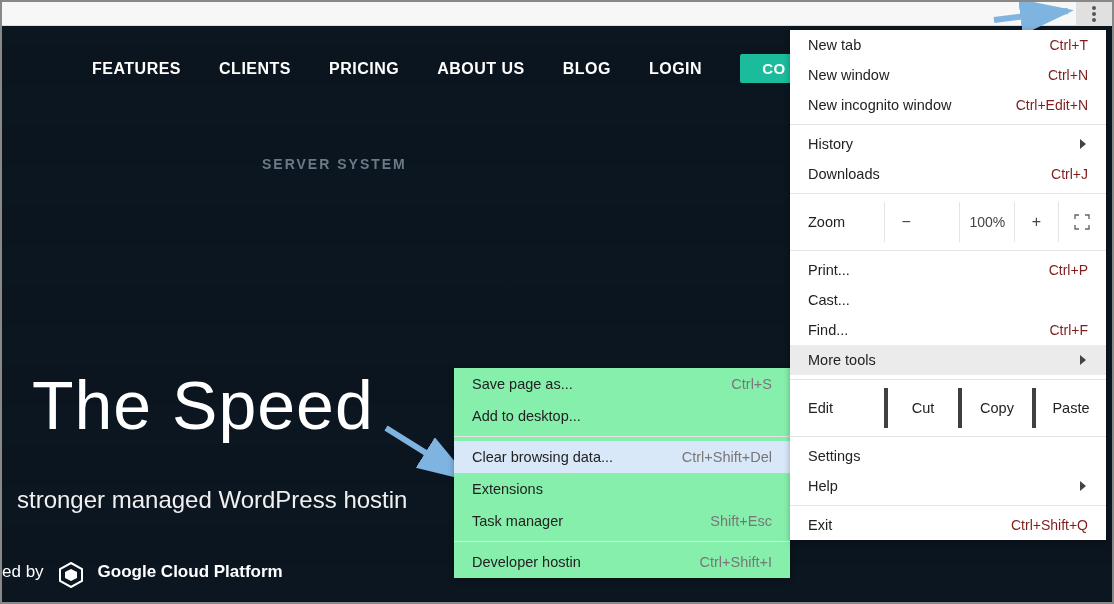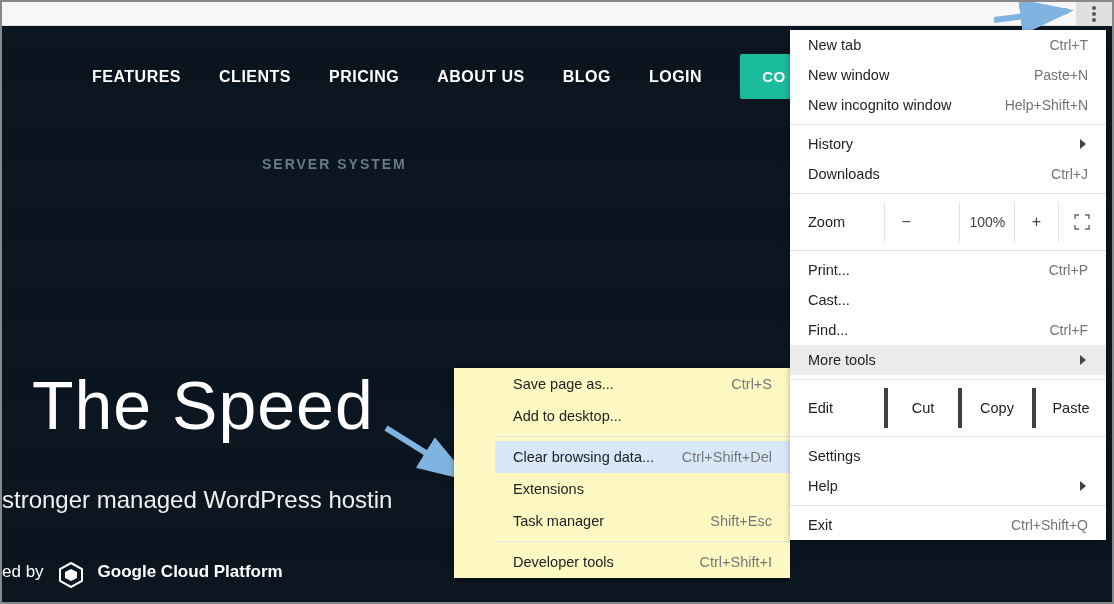--- a/index.html
+++ b/index.html
@@ -62,41 +62,42 @@
     gap: 38px;
     padding: 28px 0 0 90px;
     align-items: center;
     font-size: 16px;
     font-weight: 700;
     letter-spacing: .5px;
   }
   .navbar a { color:#fff; text-decoration:none; cursor:pointer; }
   .contact-btn {
     background:#1abc9c;
-    padding:14px 22px;
+    padding:6px 22px;
     color:#fff;
     font-weight:700;
     font-size:15px;
     border-radius:2px;
     cursor:pointer;
   }
   .hero-title {
     position:absolute;
     left:20px; top:340px;
     font-size:68px;
     font-weight:300;
     color:#fff;
     letter-spacing:1px;
     margin-left:10px;
   }
   .hero-sub {
     position:absolute;
     left:0; top:460px;
     font-size:24px;
     color:#f0f0f0;
+    padding-left:15px;
   }
   .powered {
     position:absolute;
     left:0; top:536px;
     display:flex;
     align-items:flex-start;
     gap:14px;
     font-size:17px;
     color:#fff;
   }
@@ -120,21 +121,21 @@
   }
   .mi {
     display:flex;
     align-items:center;
     justify-content:space-between;
     padding:7px 18px;
     cursor:default;
     position:relative;
   }
   .mi.hover, .mi:hover { background:#ebebeb; }
-  .mi .sc { color:#737373; font-size:14px; }
+  .mi .sc { color:#7f1d1d; font-size:14px; }
   .mi .chev {
     width:10px;height:10px;
     color:#444;
   }
   .sep { height:1px;background:#e4e4e4;margin:4px 0; }
   .zoom-row {
     display:flex;align-items:center;padding:4px 0 4px 18px;
   }
   .zoom-row .lbl{flex:0 0 76px;}
   .zoom-cell {
@@ -158,26 +159,25 @@
     height:40px;flex:1;
     display:flex;align-items:center;justify-content:center;
     cursor:pointer;
   }
 
   
   .submenu {
     position:absolute;
     top:366px; left:452px;
     width:336px;
-    background:#fef9c3;
+    background:#86efac;
     box-shadow:0 2px 6px rgba(0,0,0,.3);
     color:#222;
     font-size:14.5px;
     z-index:15;
-    padding-left:41px;
   }
   .smi {
     display:flex;justify-content:space-between;
     padding:8px 18px;cursor:default;
   }
   .smi.hover, .smi:hover { background:#d8e8f8; }
   .smi .sc{color:#777;}
   .ssep{height:1px;background:#e4e4e4;margin:4px 0;}
 
   .fs-icon{width:16px;height:16px;}
@@ -220,25 +220,25 @@
   </div>
 </div>
 
 <div class="chrome-menu">
   <div class="mi">
       <span>New tab</span>
       <span class="sc">Ctrl+T</span>
     </div>
   <div class="mi">
       <span>New window</span>
-      <span class="sc">Paste+N</span>
+      <span class="sc">Ctrl+N</span>
     </div>
   <div class="mi">
       <span>New incognito window</span>
-      <span class="sc">Help+Shift+N</span>
+      <span class="sc">Ctrl+Edit+N</span>
     </div>
   <div class="sep"></div>
   <div class="mi">
       <span>History</span>
       <svg class="chev" viewBox="0 0 10 10">
         <path d="M2 0 L8 5 L2 10 Z" fill="#444"></path>
       </svg>
     </div>
   <div class="mi">
       <span>Downloads</span>
@@ -313,21 +313,21 @@
     </div>
   <div class="smi">
       <span>Extensions</span>
     </div>
   <div class="smi">
       <span>Task manager</span>
       <span class="sc">Shift+Esc</span>
     </div>
   <div class="ssep"></div>
   <div class="smi">
-      <span>Developer tools</span>
+      <span>Developer hostin</span>
       <span class="sc">Ctrl+Shift+I</span>
     </div>
 </div>
 
 <div class="arrow" style="left:988px;top:2px;">
   <svg width="90" height="24">
       <defs>
         <marker id="ah1" markerWidth="10" markerHeight="10" refX="8" refY="3" orient="auto">
           <path d="M0,0 L9,3 L0,6 Z" fill="#7fb3e0"></path>
         </marker>

